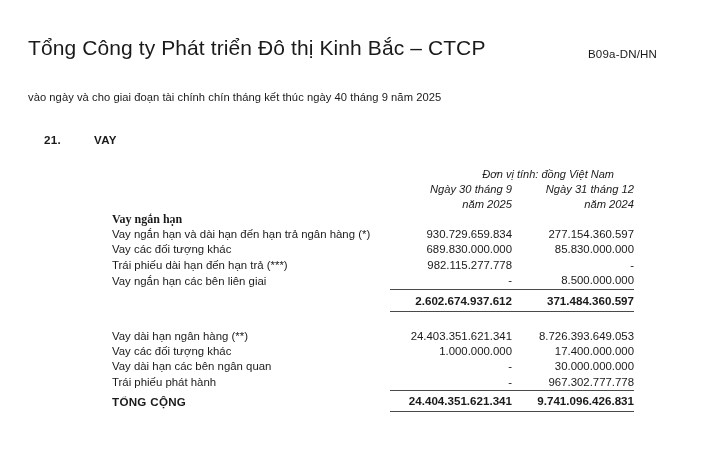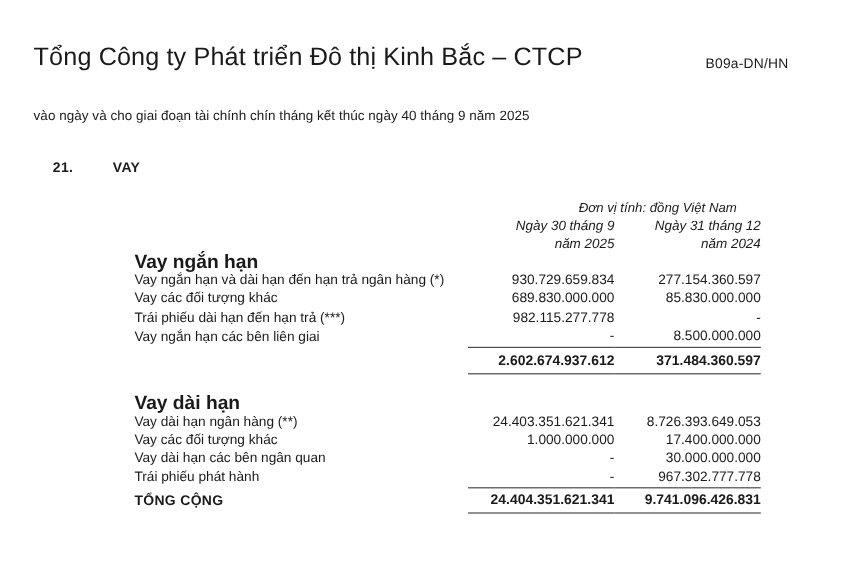--- a/index.html
+++ b/index.html
@@ -100,23 +100,24 @@
     text-align: right;
     font-size: 11.2px;
     line-height: 14.5px;
     padding-bottom: 10px;
     padding-left: 8px;
     white-space: nowrap;
   }
 
   .grp-title {
     font-weight: bold;
-    font-size: 16px;
+    font-size: 12px;
     padding-top: 2px;
     line-height: 16px;
+    font-family: Liberation Serif, serif;
   }
   .item-label {
     padding-left: 16px;
     line-height: 15.4px;
     padding-top: 0px;
   }
   .num-cell {
     text-align: right;
     padding-left: 8px;
     line-height: 15.4px;
@@ -218,25 +219,20 @@
         <td class="num-cell rule-bottom">2.602.674.937.612</td>
         <td class="num-cell rule-bottom">371.484.360.597</td>
       </tr>
 
       <tr class="spacer-lg">
           <td></td>
           <td></td>
           <td></td>
         </tr>
 
-      <tr>
-        <td class="grp-title">Vay dài hạn</td>
-        <td></td>
-        <td></td>
-      </tr>
 
       <tr>
         <td class="item-label">Vay dài hạn ngân hàng (**)</td>
         <td class="num-cell">24.403.351.621.341</td>
         <td class="num-cell">8.726.393.649.053</td>
       </tr>
       <tr>
         <td class="item-label">Vay các đối tượng khác</td>
         <td class="num-cell">1.000.000.000</td>
         <td class="num-cell">17.400.000.000</td>

